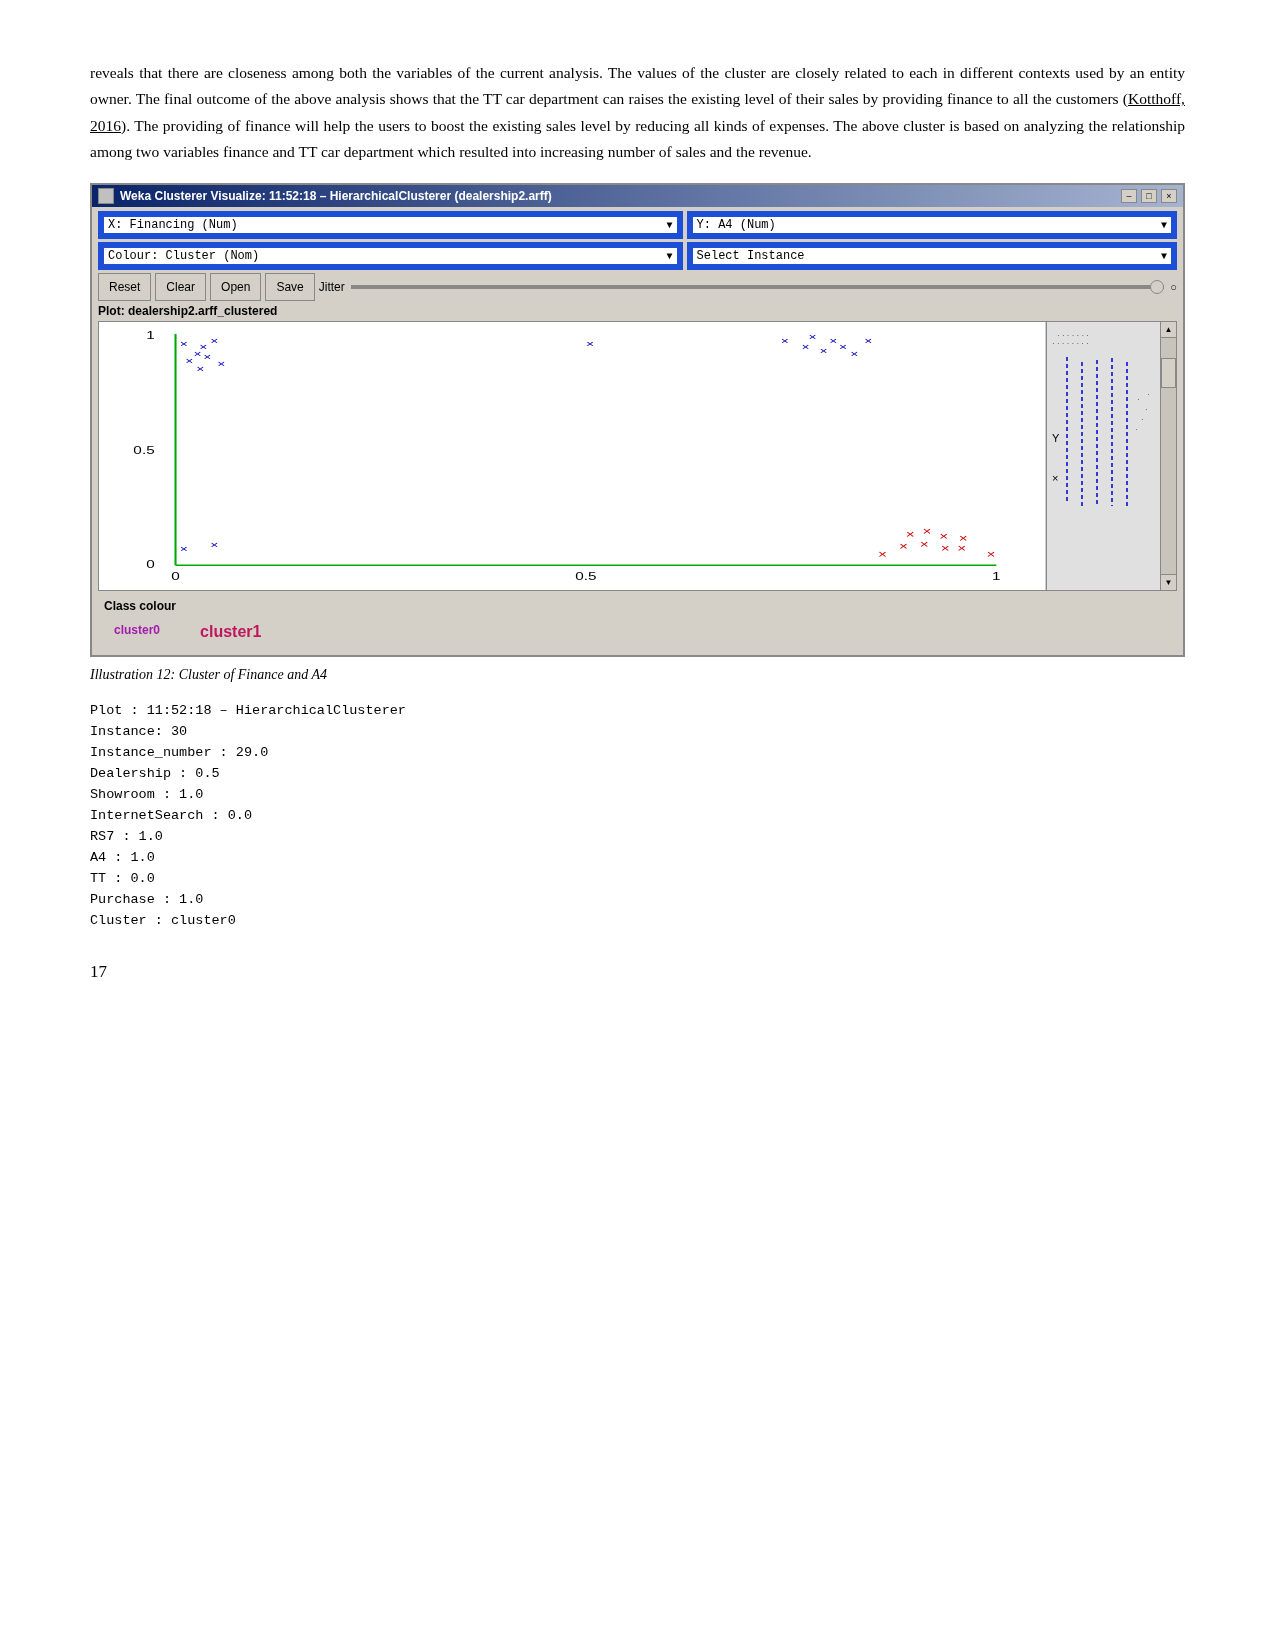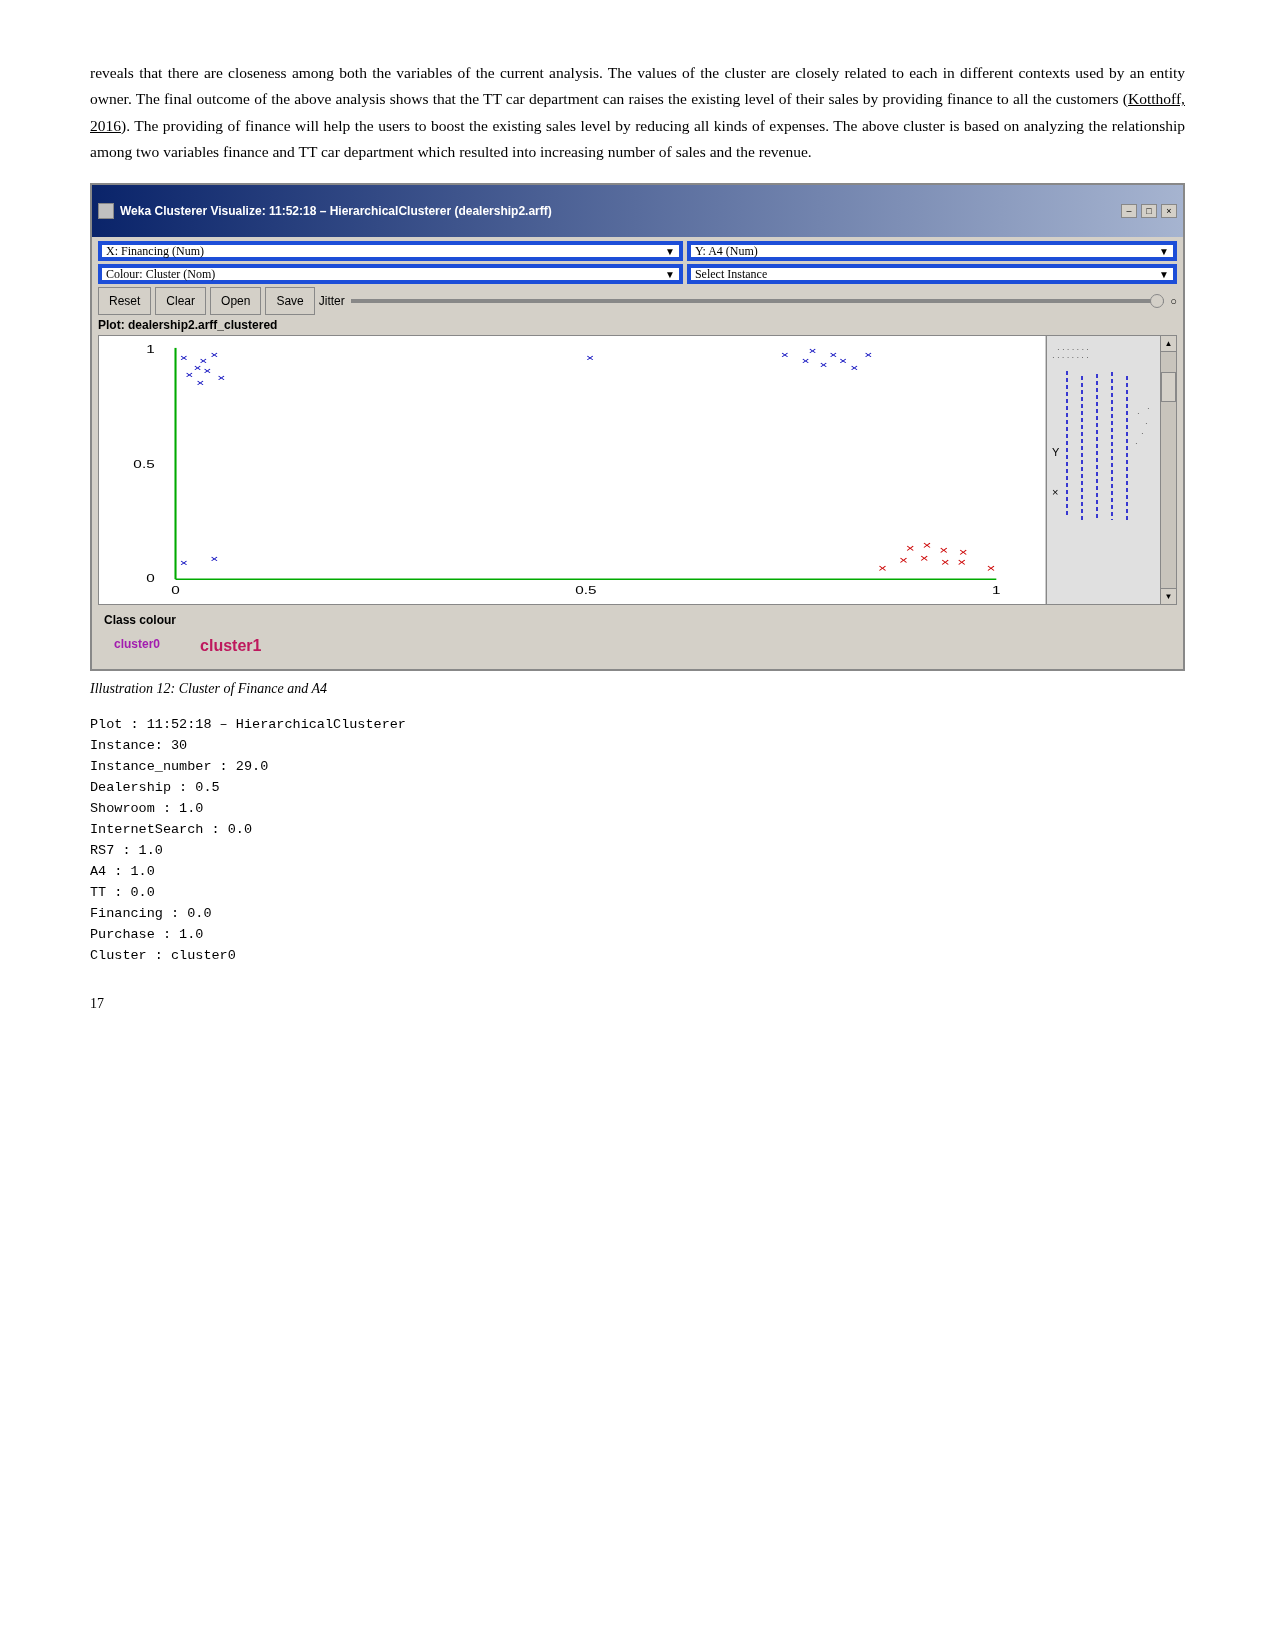--- a/index.html
+++ b/index.html
@@ -33,21 +33,21 @@
       font-family: Arial, sans-serif;
       font-size: 12px;
     }
 
     .weka-titlebar {
       background: linear-gradient(to right, #0a246a, #a6b4d0);
       color: #fff;
       display: flex;
       align-items: center;
       justify-content: space-between;
-      padding: 18px 6px;
+      padding: 3px 6px;
       font-size: 12px;
       font-weight: bold;
     }
     .weka-titlebar-left {
       display: flex;
       align-items: center;
       gap: 6px;
     }
     .weka-title-icon {
       width: 16px;
@@ -81,24 +81,24 @@
     
     .weka-row {
       display: flex;
       align-items: center;
       gap: 4px;
       margin-bottom: 3px;
     }
 
     .weka-select {
       background: #fff;
-      border: 4px solid #1d4ed8;
-      font-size: 12px;
-      font-family: Liberation Serif, serif;
-      height: 20px;
+      border: 6px solid #1d4ed8;
+      font-size: 12px;
+      font-family: Liberation Mono, monospace;
+      height: 28px;
       display: flex;
       align-items: center;
       padding: 0 4px;
       flex: 1;
       position: relative;
     }
     .weka-select-arrow {
       margin-left: auto;
       font-size: 10px;
     }
@@ -271,21 +271,21 @@
     .mono-block {
       font-family: 'Courier New', Courier, monospace;
       font-size: 13.5px;
       line-height: 1.55;
       margin-bottom: 30px;
       color: #000;
     }
 
     
     .page-number {
-      font-size: 14px;
+      font-size: 17px;
       margin-top: 30px;
     }
 
   </style>
 </head>
 <body>
 
 <p class="paragraph-text">
   <span>reveals that there are closeness among both the variables of the current analysis. The values of the cluster are closely related to each in different contexts used by an entity owner. The final outcome of the above analysis shows that the TT car department can raises the existing level of their sales by providing finance to all the customers (</span><span class="underline-link">Kotthoff, 2016</span><span>). The providing of finance will help the users to boost the existing sales level by reducing all kinds of expenses. The above cluster is based on analyzing the relationship among two variables finance and TT car department which resulted into increasing number of sales and the revenue.</span>
 </p>
@@ -451,18 +451,17 @@
 <div class="mono-block">
   <div>Plot : 11:52:18 – HierarchicalClusterer</div>
   <div>Instance: 30</div>
   <div>Instance_number : 29.0</div>
   <div>     Dealership : 0.5</div>
   <div>       Showroom : 1.0</div>
   <div> InternetSearch : 0.0</div>
   <div>            RS7 : 1.0</div>
   <div>             A4 : 1.0</div>
   <div>             TT : 0.0</div>
-  <div>      Financing : 0.0</div>
   <div>       Purchase : 1.0</div>
   <div>        Cluster : cluster0</div>
 </div>
 
 <div class="page-number">17</div>
 
 </body></html>

